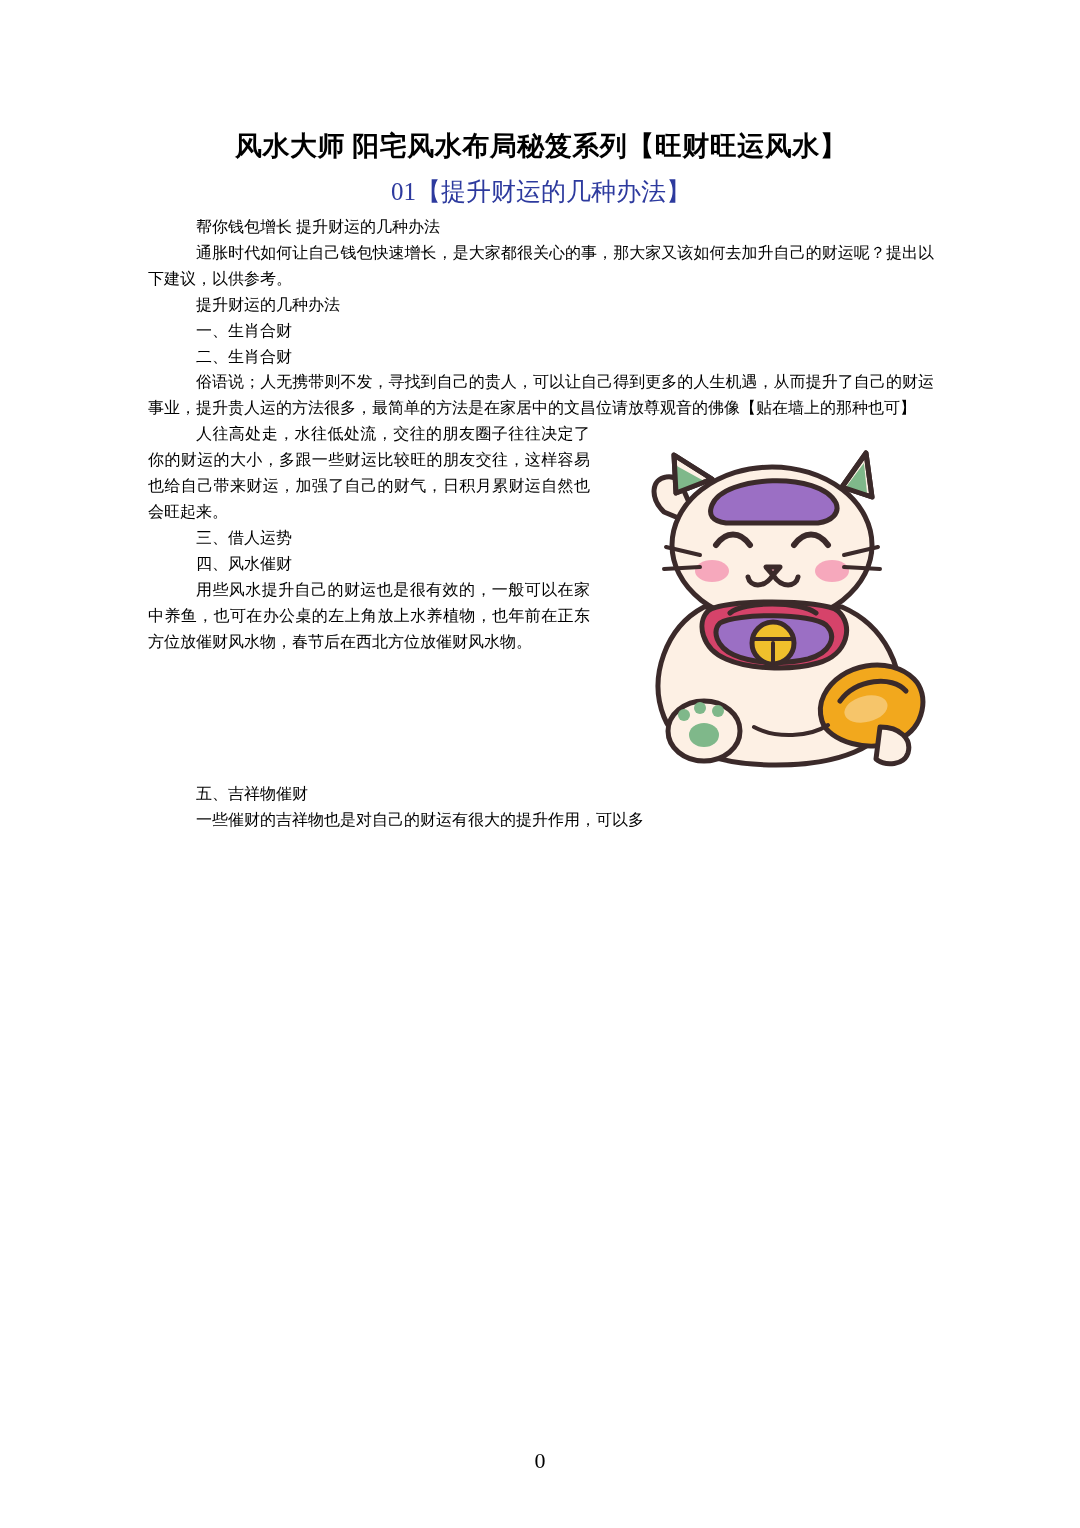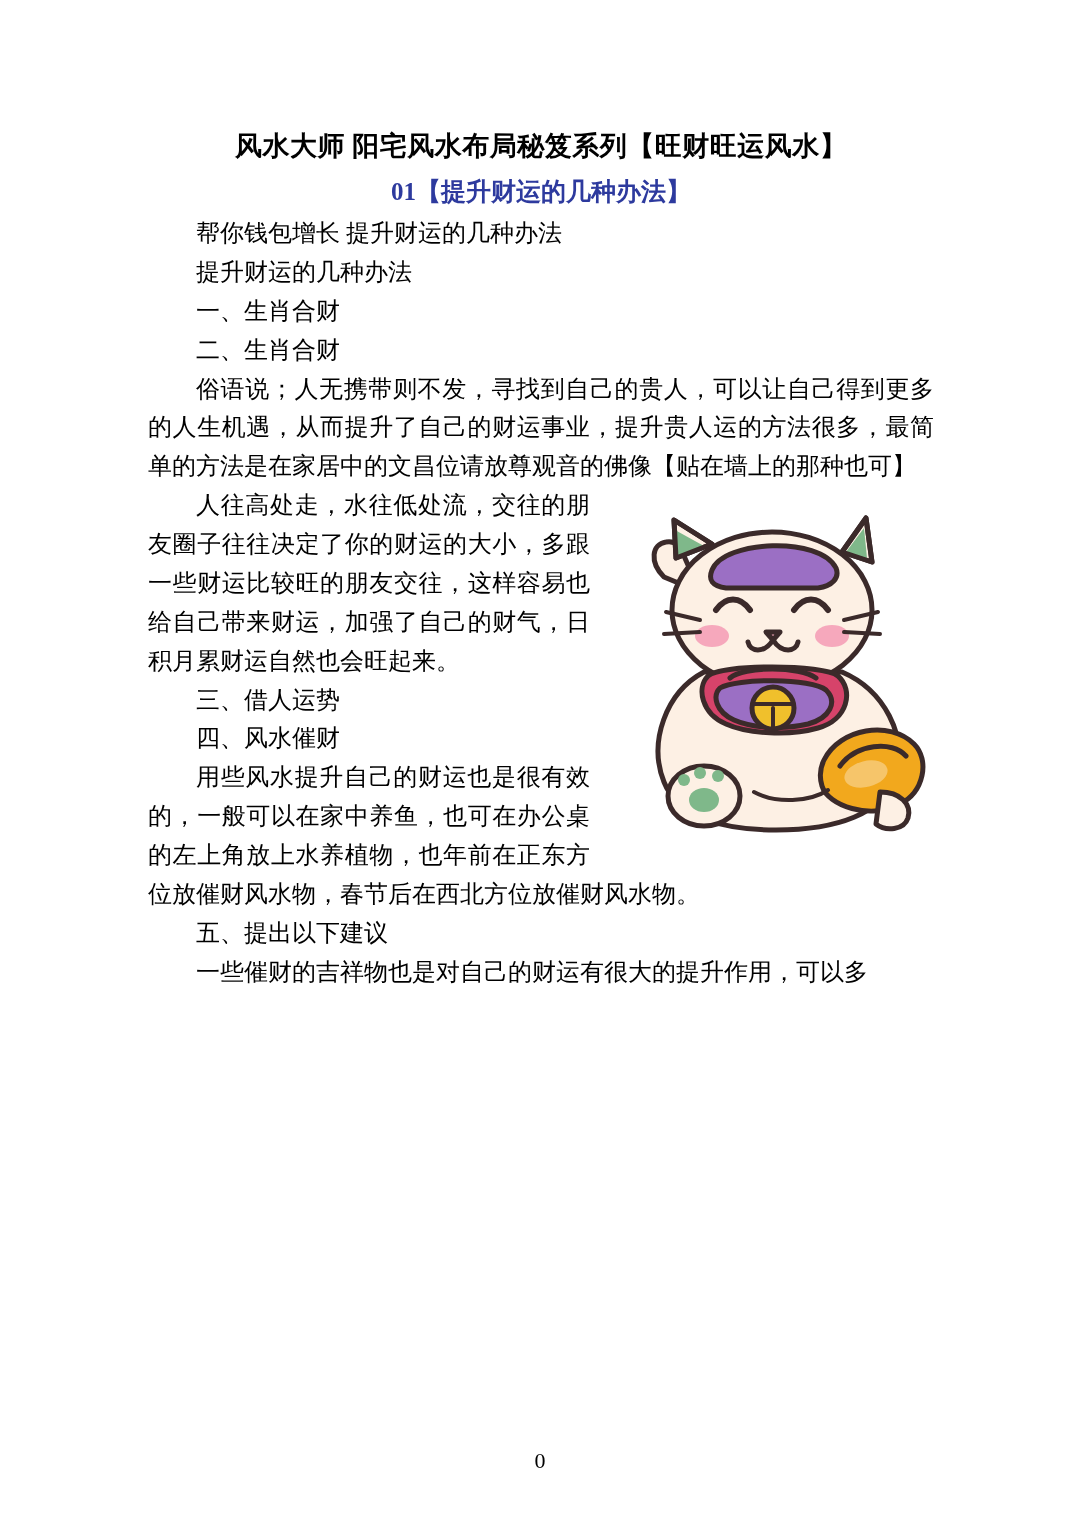--- a/index.html
+++ b/index.html
@@ -32,27 +32,27 @@
     text-align: center;
     font-size: 27px;
     font-weight: bold;
     letter-spacing: 0.5px;
     line-height: 1.5;
     margin-bottom: 6px;
   }
   .section-title {
     text-align: center;
     font-size: 25px;
-    font-weight: bold;
+    font-weight: normal;
     color: #2d3a9e;
     line-height: 1.5;
     margin-bottom: 4px;
   }
   p.body-text {
-    font-size: 24px;
+    font-size: 16px;
     line-height: 1.62;
     margin: 0;
     text-align: justify;
     text-justify: inter-ideograph;
   }
   p.indent {
     text-indent: 48px;
   }
   .wrap-img {
     float: right;
@@ -80,20 +80,21 @@
 <body>
 
 <div class="page">
   <div class="content">
 
     <div class="doc-title">风水大师 阳宅风水布局秘笈系列【旺财旺运风水】</div>
 
     <div class="section-title">01【提升财运的几种办法】</div>
 
     <p class="body-text indent">帮你钱包增长 提升财运的几种办法</p>
+    <p class="body-text indent">通胀时代如何让自己钱包快速增长，是大家都很关心的事，那大家又该如何去加升自己的财运呢？提出以下建议，以供参考。</p>
     <p class="body-text indent">提升财运的几种办法</p>
     <p class="body-text indent">一、生肖合财</p>
     <p class="body-text indent">二、生肖合财</p>
     <p class="body-text indent">俗语说；人无携带则不发，寻找到自己的贵人，可以让自己得到更多的人生机遇，从而提升了自己的财运事业，提升贵人运的方法很多，最简单的方法是在家居中的文昌位请放尊观音的佛像【贴在墙上的那种也可】</p>
 
     <div class="wrap-img">
       <svg class="cat-svg" viewBox="0 0 330 350" width="330" height="350" xmlns="http://www.w3.org/2000/svg">
         <g stroke="#3b2a2a" stroke-width="5" stroke-linejoin="round" stroke-linecap="round">
 
           <path d="M60 85 C45 70 48 52 62 50 C72 48 78 56 80 64 L96 100 Z" fill="#fdf0e4"></path>
@@ -149,19 +150,19 @@
           <path d="M150 300 C172 312 206 310 224 298" fill="none" stroke-width="4"></path>
         </g>
       </svg>
     </div>
 
     <p class="body-text indent">人往高处走，水往低处流，交往的朋友圈子往往决定了你的财运的大小，多跟一些财运比较旺的朋友交往，这样容易也给自己带来财运，加强了自己的财气，日积月累财运自然也会旺起来。</p>
     <p class="body-text indent">三、借人运势</p>
     <p class="body-text indent">四、风水催财</p>
     <p class="body-text indent">用些风水提升自己的财运也是很有效的，一般可以在家中养鱼，也可在办公桌的左上角放上水养植物，也年前在正东方位放催财风水物，春节后在西北方位放催财风水物。</p>
     <div class="clearfix"></div>
-    <p class="body-text indent">五、提出以下建议</p>
+    <p class="body-text indent">五、吉祥物催财</p>
     <p class="body-text indent">一些催财的吉祥物也是对自己的财运有很大的提升作用，可以多</p>
 
   </div>
 
   <div class="page-number">0</div>
 </div>
 
 </body></html>

